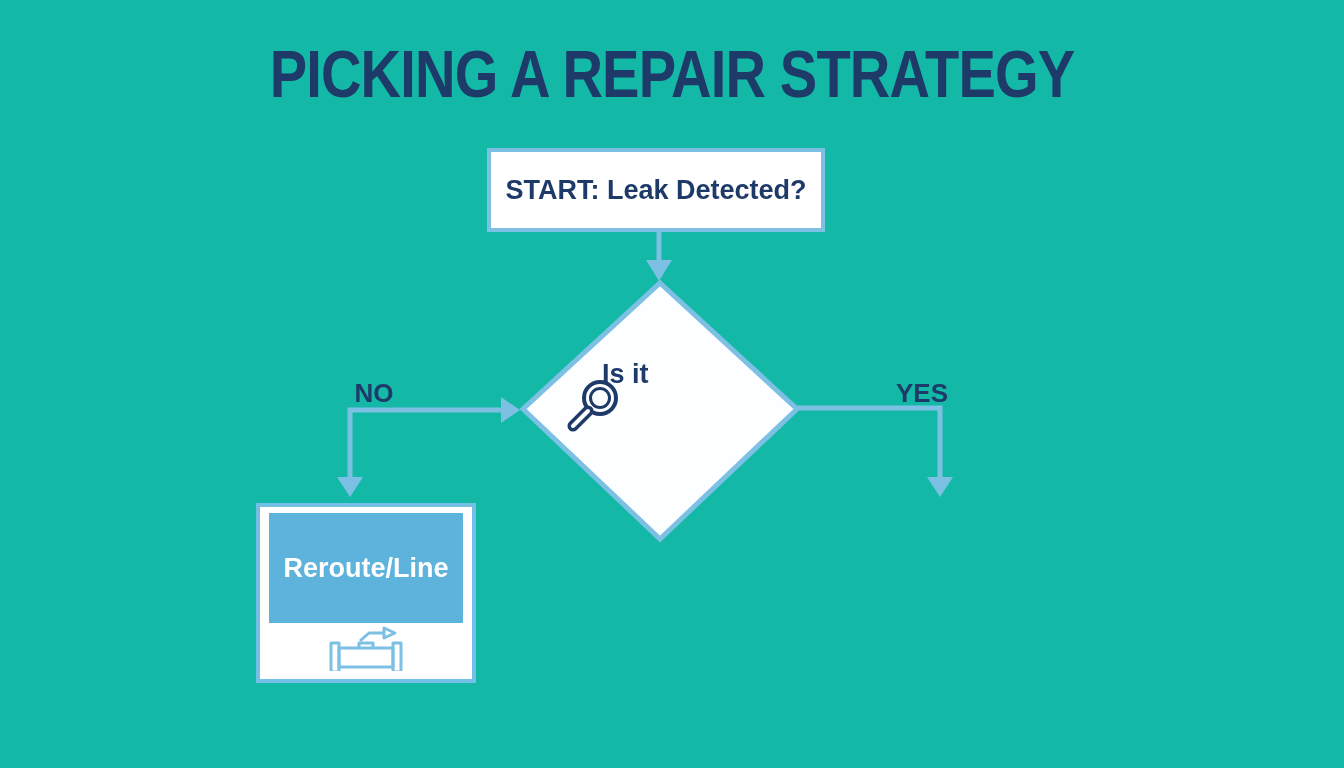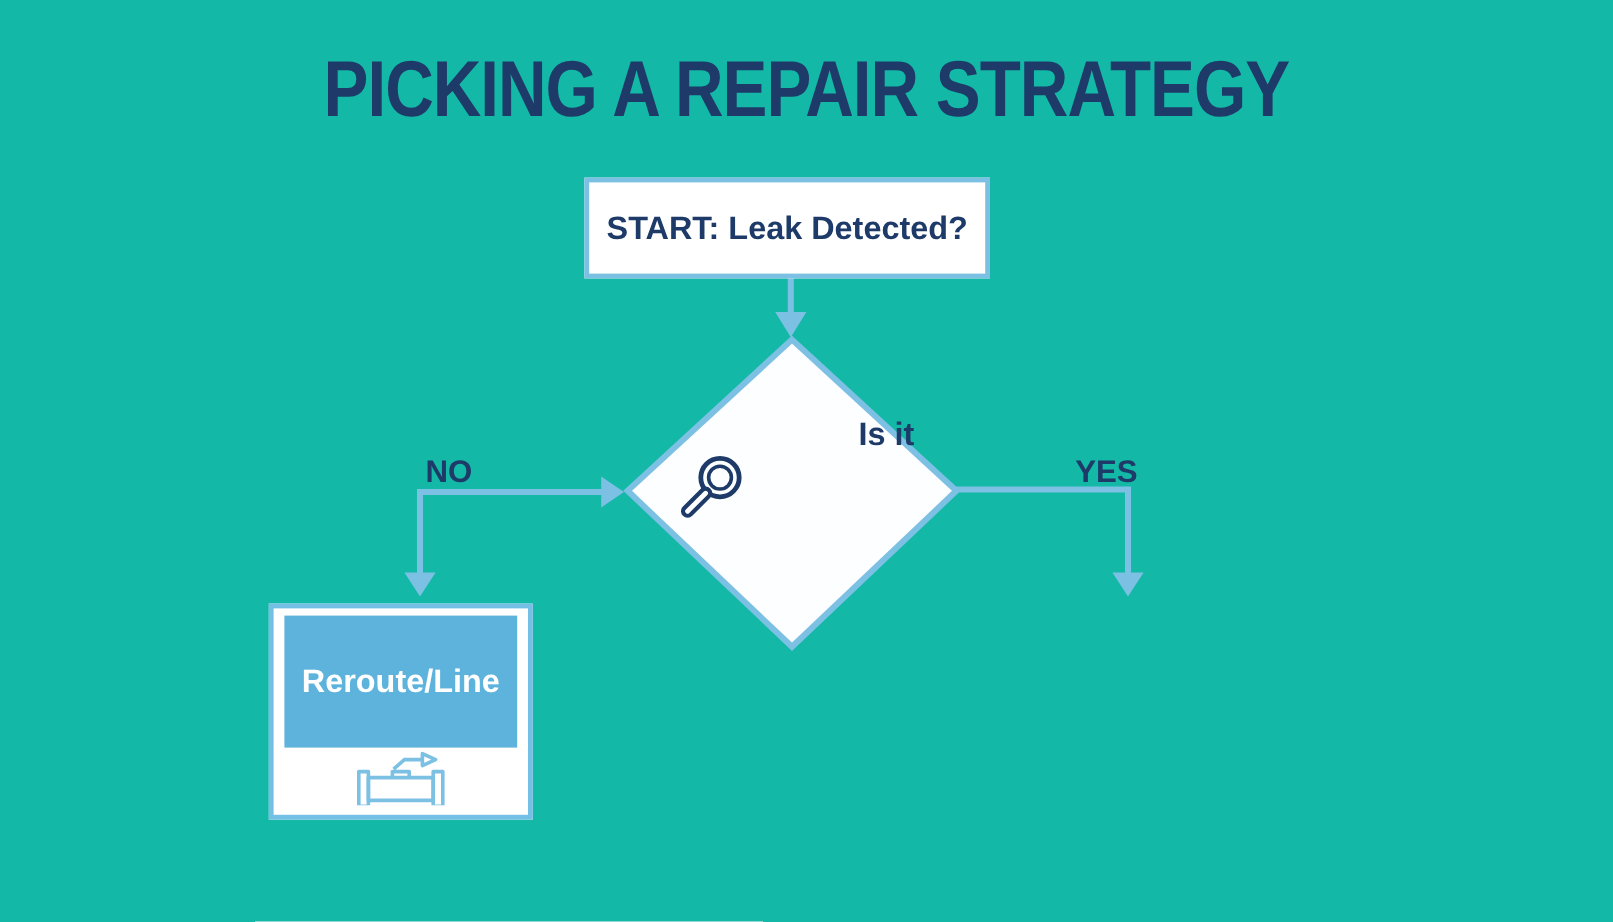--- a/index.html
+++ b/index.html
@@ -17,37 +17,37 @@
     color:#1d3a69;margin:0;
   }
   .svg-layer{position:absolute;left:0;top:0;width:1344px;height:768px;}
   .start-box{
     position:absolute;left:487px;top:148px;width:338px;height:84px;
     box-sizing:border-box;border:4px solid #7cc0e4;background:#ffffff;
     display:flex;align-items:center;justify-content:center;
     font-size:27px;font-weight:700;color:#1d3a69;
   }
   .decision-label{
-    position:absolute;left:602px;top:344px;width:160px;
-    text-align:right;font-size:27px;line-height:36px;
+    position:absolute;left:602px;top:356px;width:160px;
+    text-align:left;font-size:27px;line-height:36px;
     font-weight:700;color:#1d3a69;
   }
   .magnifier{position:absolute;left:560px;top:372px;}
   .branch-label{
     position:absolute;top:378px;width:90px;text-align:center;
     font-size:26px;font-weight:700;color:#1d3a69;
   }
   .branch-label.no{left:329px;}
   .branch-label.yes{left:877px;}
   .outcome-box{
     position:absolute;top:503px;height:180px;box-sizing:border-box;
     border:4px solid #74bfe5;background:#ffffff;
     padding:6px 9px;display:flex;flex-direction:column;
   }
-  .outcome-box.left{left:224px;width:220px;}
+  .outcome-box.left{left:256px;width:220px;}
   .outcome-box.right{left:830px;width:218px;}
   .outcome-header{
     height:110px;background:#5eb3dd;
     display:flex;align-items:center;justify-content:center;
     font-size:27px;font-weight:700;color:#ffffff;
   }
   .outcome-icon{
     flex:1;display:flex;align-items:center;justify-content:center;
   }
 </style>

